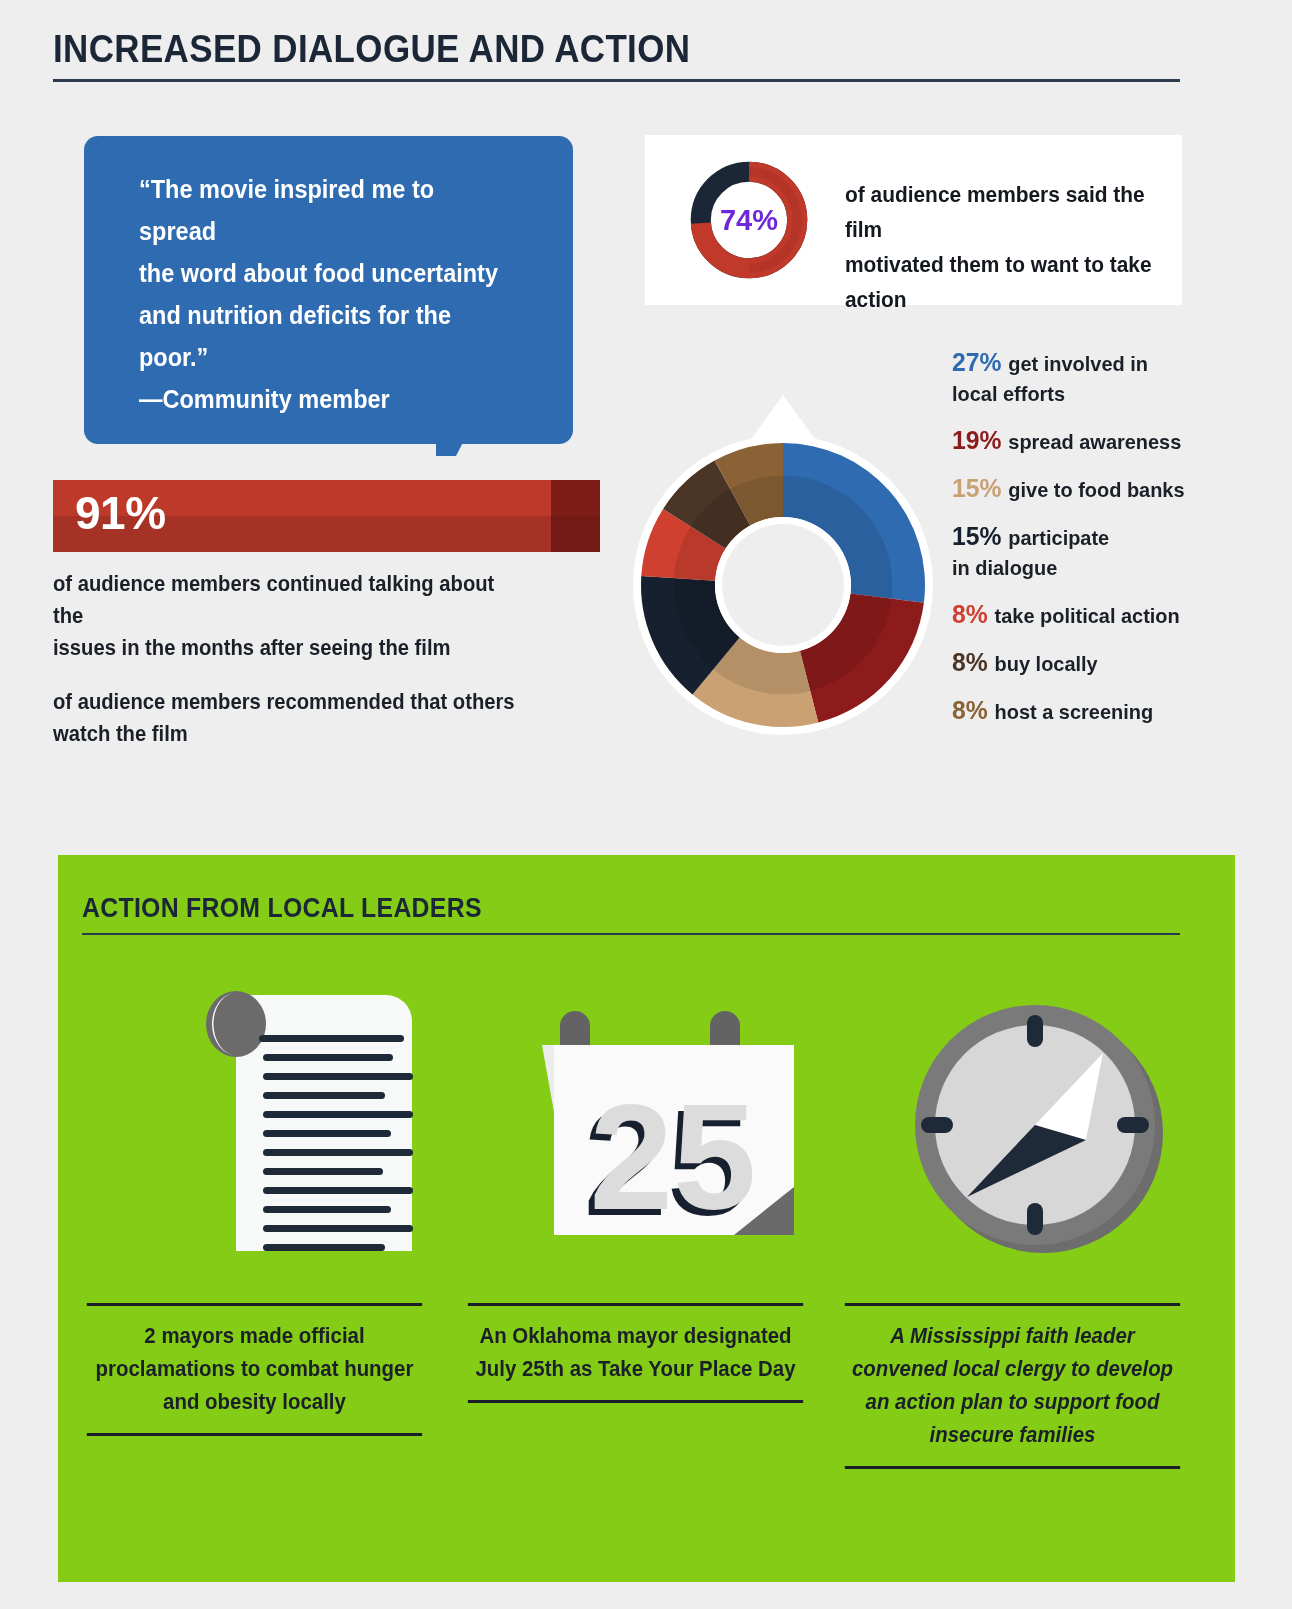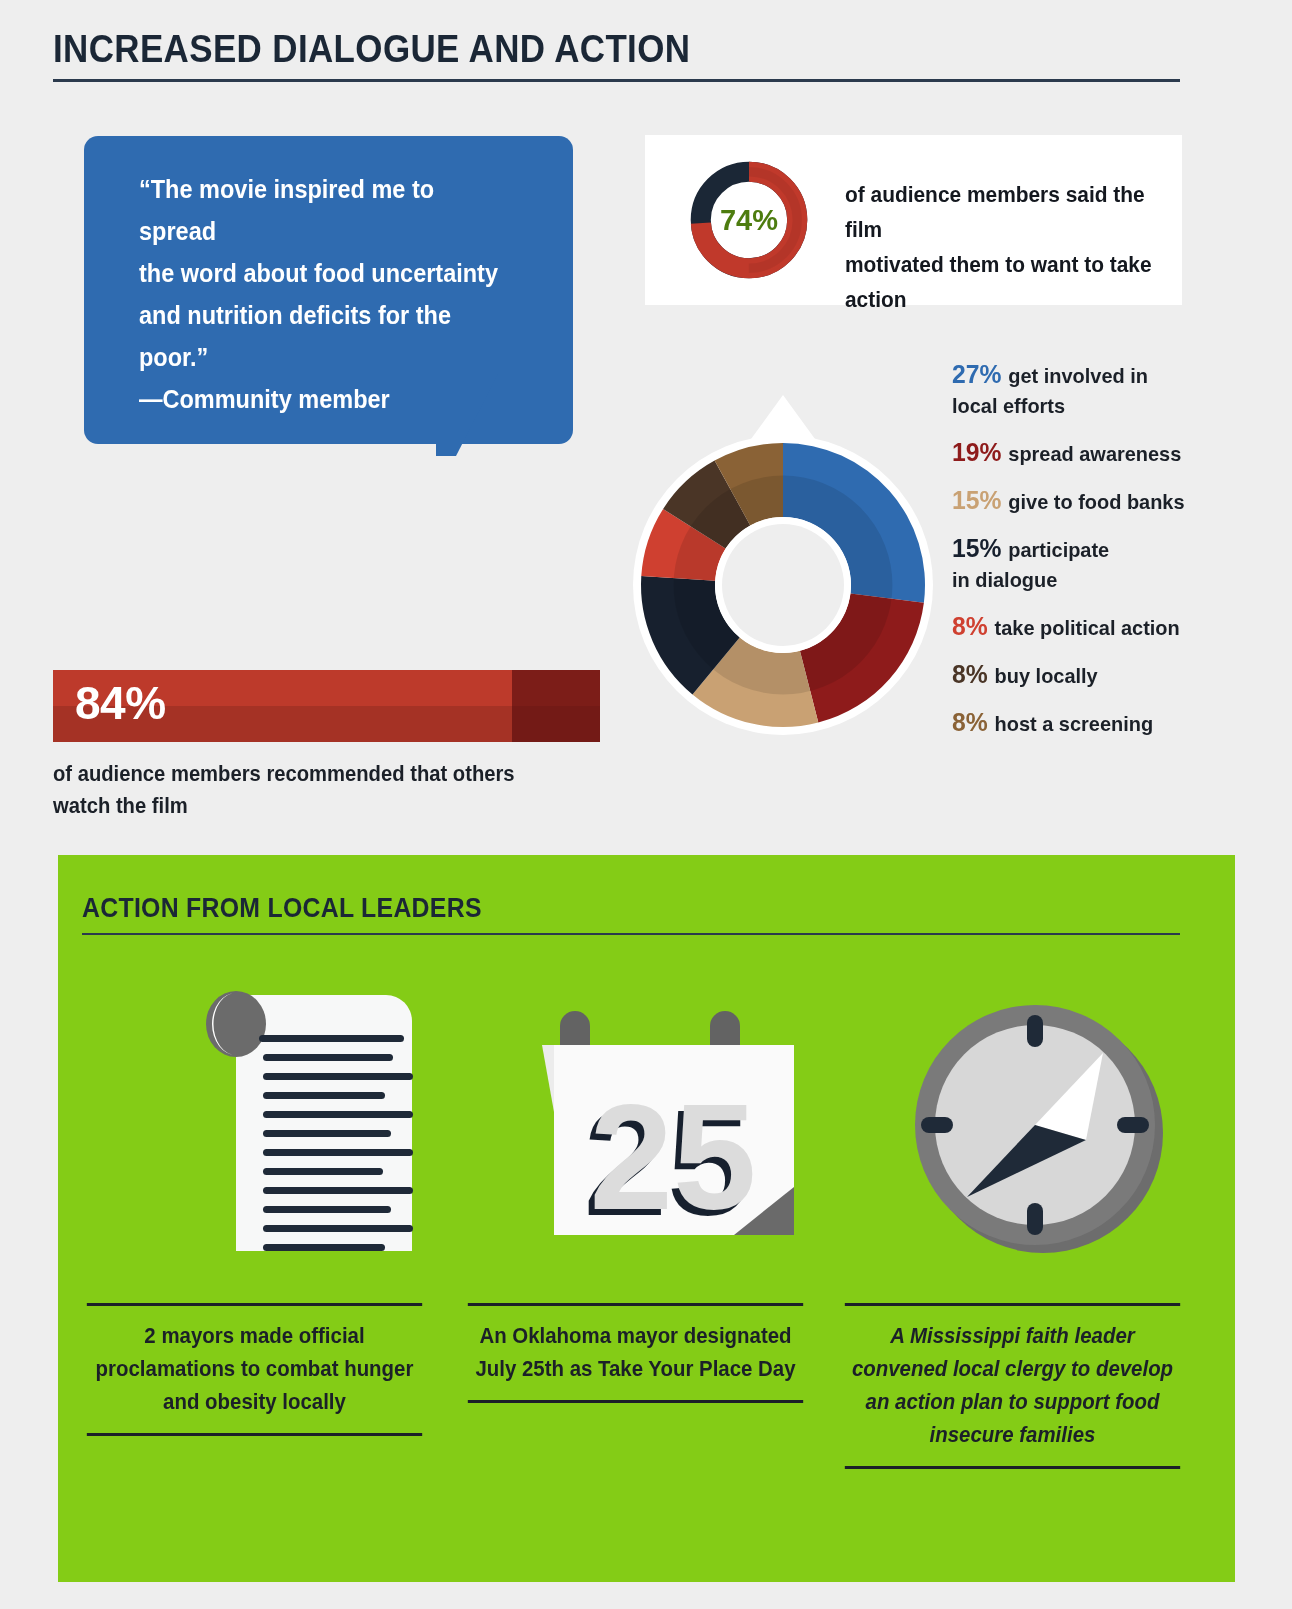--- a/index.html
+++ b/index.html
@@ -79,36 +79,36 @@
 
   
   .card74 {
     position: absolute; left: 645px; top: 135px; width: 537px; height: 170px;
     background: #ffffff;
   }
   .donut74 { position: absolute; left: 37px; top: 18px; width: 134px; height: 134px; }
   .donut74-label {
     position: absolute; left: 37px; top: 18px; width: 134px; height: 134px;
     display: flex; align-items: center; justify-content: center;
-    color: #4d7c0f; font-size: 29px; font-weight: bold;
+    color: #6d28d9; font-size: 29px; font-weight: bold;
     font-family: "Liberation Sans Narrow","Liberation Sans",sans-serif;
   }
   .card74-text {
     position: absolute; left: 200px; top: 42px; width: 330px;
     color: #14181f; font-size: 22px; line-height: 35px; font-weight: bold;
     font-family: "Liberation Sans Narrow","Liberation Sans",sans-serif;
     transform: scaleX(0.95); transform-origin: left top;
     white-space: pre-line;
   }
 
   
   .multi-donut { position: absolute; left: 618px; top: 375px; width: 330px; height: 360px; }
 
   
-  .legend { position: absolute; left: 952px; top: 360px; width: 262px; }
+  .legend { position: absolute; left: 952px; top: 348px; width: 262px; }
   .legend-item {
     margin-bottom: 16px; text-align: left;
     font-family: "Liberation Sans Narrow","Liberation Sans",sans-serif;
     transform: scaleX(0.95); transform-origin: left top;
     line-height: 28px;
   }
   .legend-pct { font-size: 26px; font-weight: bold; }
   .legend-lbl { font-size: 21px; font-weight: bold; color: #1b2028; }
 
   
@@ -150,26 +150,30 @@
   <div class="title-rule"></div>
 
   <div class="bubble">
     <div class="bubble-text">“The movie inspired me to spread
 the word about food uncertainty
 and nutrition deficits for the poor.”
 —Community member</div>
   </div>
   <div class="bubble-tail"></div>
 
+  <div class="bar-wrap" style="top:480px;">
+    <div class="bar-track" style="background: rgb(124, 29, 24);">
+      <div class="bar-fill" id="fill0" style="width: 91%; background: rgb(189, 58, 43);"></div>
+      <div class="bar-pct">91%</div>
+    </div>
+    <div class="bar-caption">of audience members continued talking about the
+issues in the months after seeing the film</div>
+  </div>
 
   <div class="bar-wrap" style="top:670px;">
-    <div class="bar-track" style="background: rgb(124, 29, 24);">
-      <div class="bar-fill" id="fill1" style="width: 84%; background: rgb(189, 58, 43);"></div>
-      <div class="bar-pct">84%</div>
-    </div>
     <div class="bar-caption">of audience members recommended that others
 watch the film</div>
   </div>
 
   <div class="card74">
     <svg class="donut74" viewBox="0 0 100 100">
       <circle cx="50" cy="50" r="36" fill="none" stroke="#1b2736" stroke-width="15"></circle>
       <path id="d74" fill="none" stroke="#c0392b" stroke-width="15" d="M 50 14 A 36 36 0 1 1 14.071037776582223 52.26045870305527"></path>
       <circle cx="50" cy="50" r="36" fill="none" stroke="rgba(0,0,0,0.06)" stroke-width="7" stroke-dasharray="113.1 113.1" transform="rotate(-90 50 50)"></circle>
     </svg>

